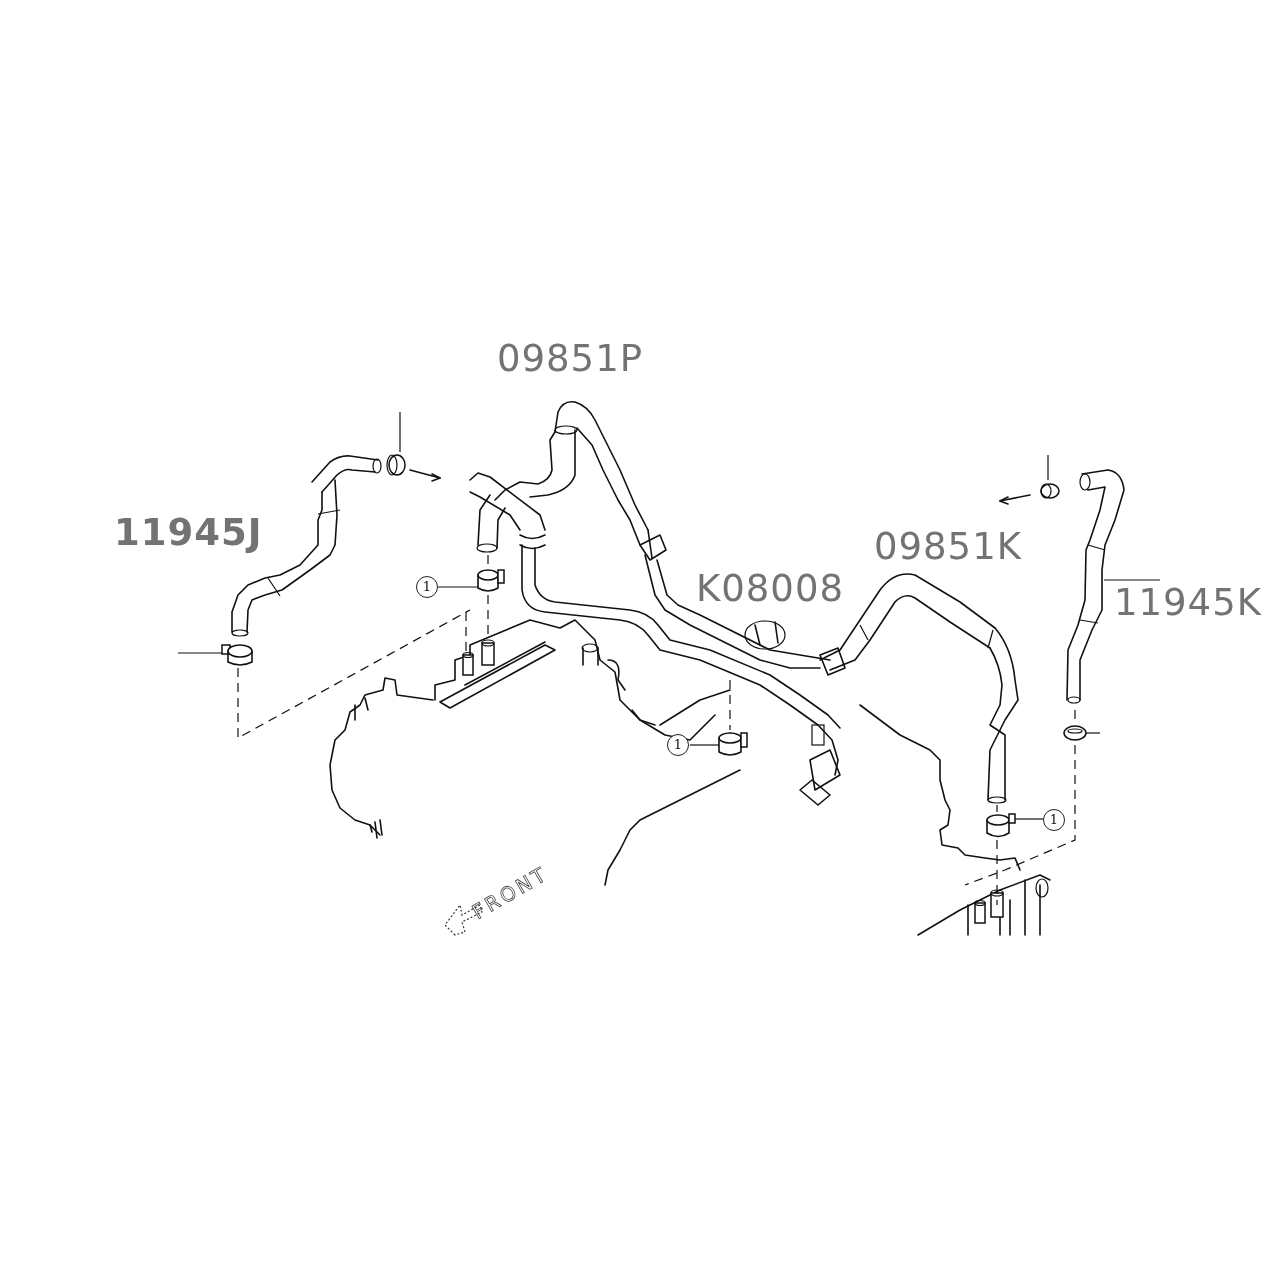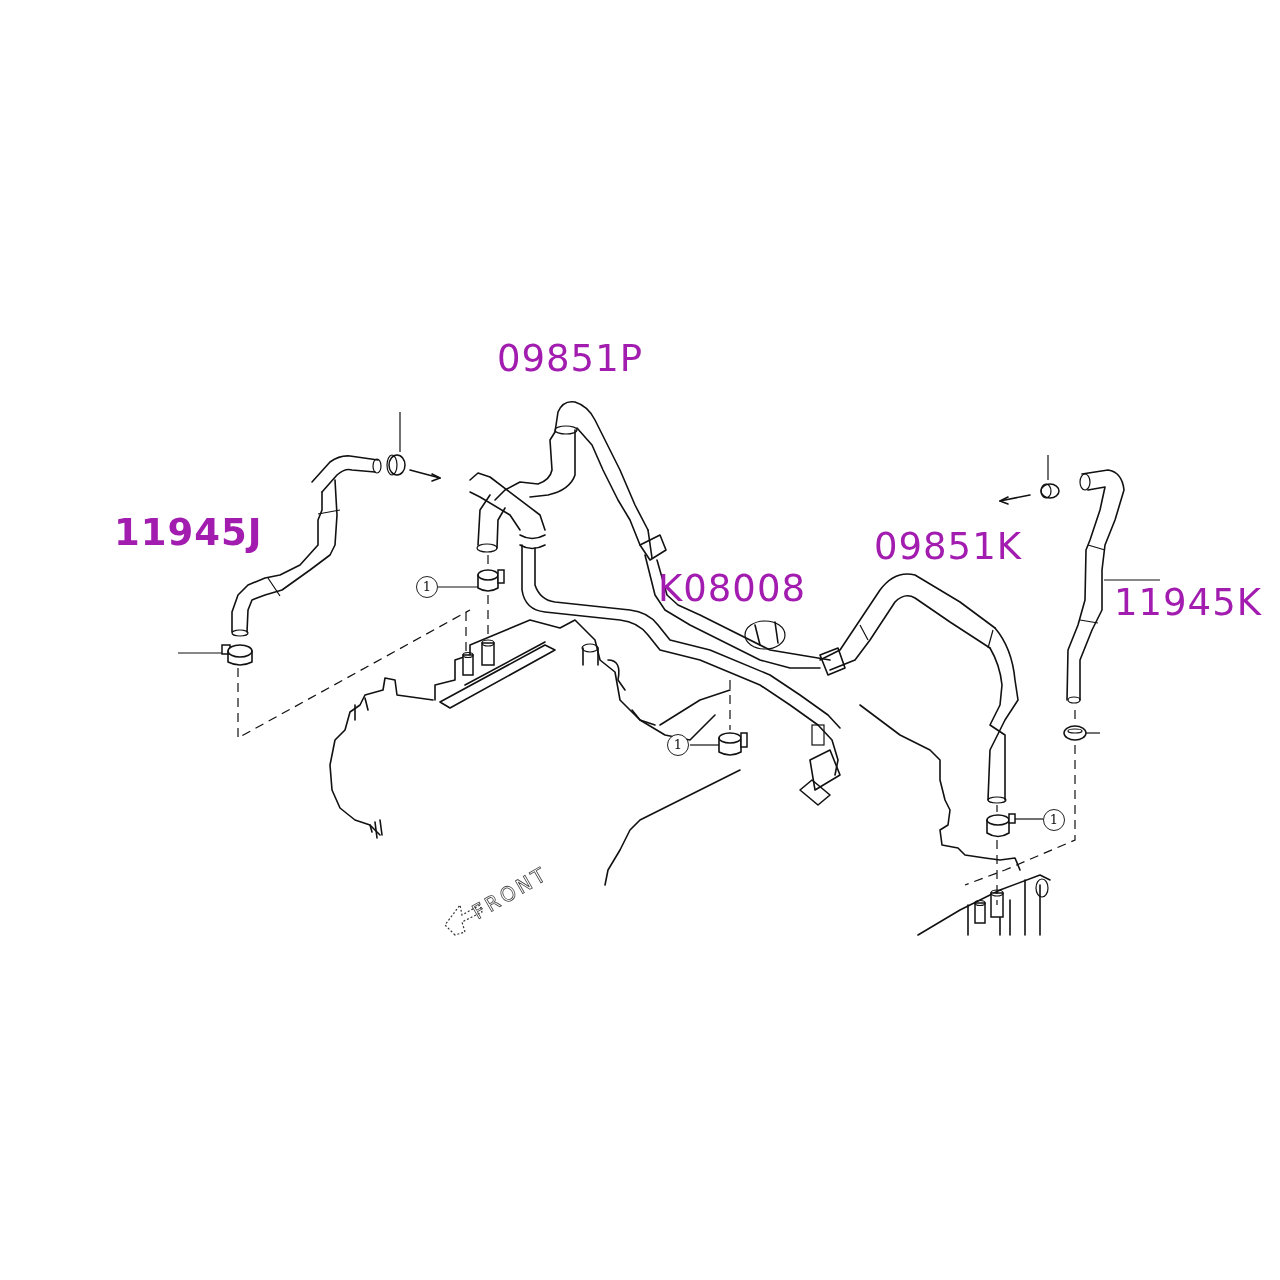--- a/index.html
+++ b/index.html
@@ -1,18 +1,18 @@
 <!DOCTYPE html>
 <html><head>
 <meta charset="utf-8">
 <style>
   html, body { margin: 0; padding: 0; background: #ffffff; }
   body { width: 1280px; height: 1280px; position: relative; overflow: hidden; font-family: "DejaVu Sans", sans-serif; }
   #diagram { position: absolute; left: 0; top: 0; width: 1280px; height: 1280px; }
-  .part-label { position: absolute; font-family: "DejaVu Sans", sans-serif; font-size: 37px; color: #a21caf; letter-spacing: 1px; line-height: 1; white-space: nowrap; }
+  .part-label { position: absolute; font-family: "DejaVu Sans", sans-serif; font-size: 37px; color: #737373; letter-spacing: 1px; line-height: 1; white-space: nowrap; }
   .callout { position: absolute; width: 20px; height: 20px; border: 1px solid #222; border-radius: 50%; font-family: "DejaVu Serif", serif; font-size: 13px; text-align: center; line-height: 20px; color: #111; background: #fff; }
   svg .ln { fill: none; stroke: #111; stroke-width: 1.6; stroke-linejoin: round; stroke-linecap: round; }
   svg .thin { fill: none; stroke: #111; stroke-width: 1.2; }
   svg .dash { fill: none; stroke: #111; stroke-width: 1.2; stroke-dasharray: 9 6; }
   svg .dot { fill: none; stroke: #333; stroke-width: 1.2; stroke-dasharray: 2 2; }
   svg .fill { fill: #fff; stroke: #111; stroke-width: 1.5; }
   .front-text { position: absolute; font-family: "DejaVu Sans", sans-serif; font-size: 20px; color: transparent; -webkit-text-stroke: 0.8px #444; transform: rotate(-30deg); transform-origin: left bottom; letter-spacing: 3px; }
 </style>
 </head>
 <body>
@@ -168,21 +168,21 @@
     <g>
       <path class="dot" d="M455,935 L445,925 L460,905 L462,915 L480,905 L482,912 L462,922 L465,932 Z"></path>
     </g>
   </svg>
 
   
   <div class="part-label" style="left:497px; top:340px;">09851P</div>
   <div class="part-label" style="left:114px; top:514px;font-weight:bold;">11945J</div>
   <div class="part-label" style="left:874px; top:528px;">09851K</div>
   <div class="part-label" style="left:1114px; top:584px;">11945K</div>
-  <div class="part-label" style="left:658px; top:570px;">K08008</div>
+  <div class="part-label" style="left:696px; top:570px;">K08008</div>
 
   
   <div class="callout" style="left:416px; top:576px;">1</div>
   <div class="callout" style="left:667px; top:734px;">1</div>
   <div class="callout" style="left:1043px; top:809px;">1</div>
 
   
   <div class="front-text" style="left:480px; top:900px;">FRONT</div>
 </div>
 

